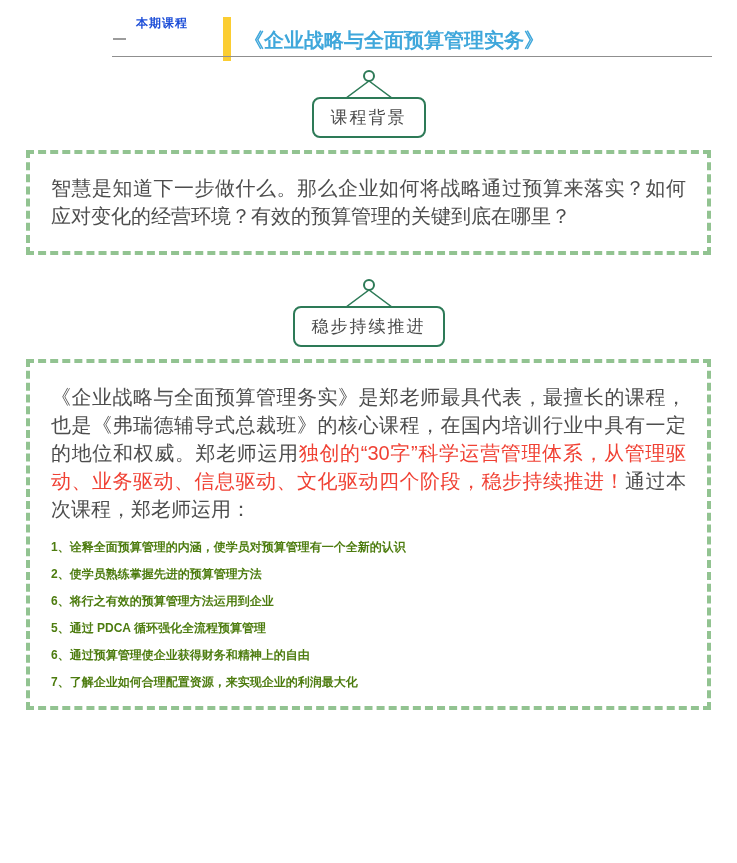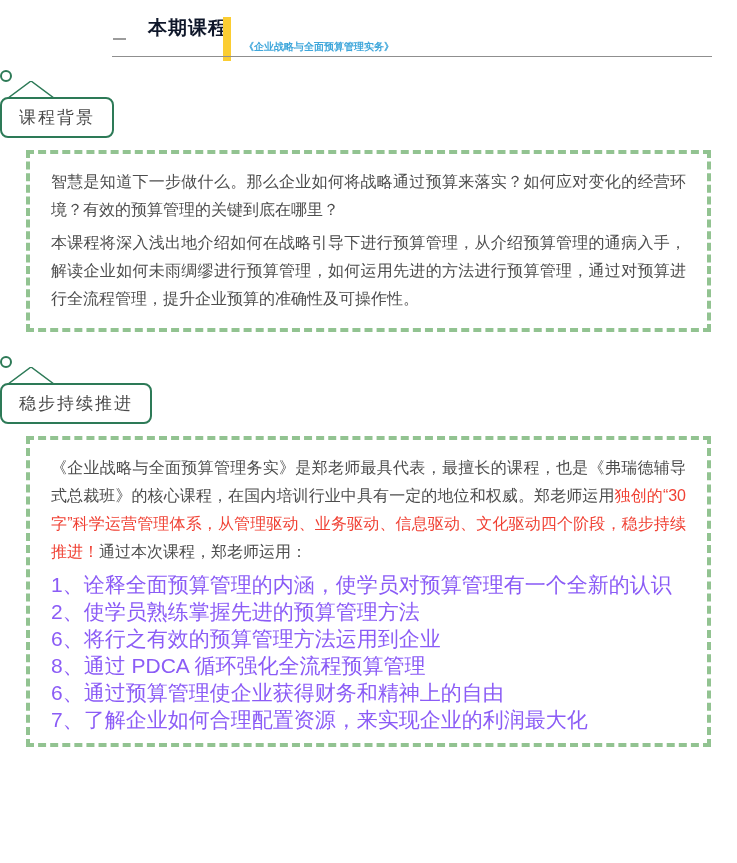--- a/index.html
+++ b/index.html
@@ -14,34 +14,34 @@
   .header-row { position: relative; height: 42px; }
   .header-line {
     position: absolute; left: 112px; right: 25px; bottom: 0;
     height: 1px; background: #8f8f8f;
   }
   .mini-dash {
     position: absolute; left: 113px; top: 23px;
     width: 13px; height: 2px; background: #9c9c9c;
   }
   .section-label {
-    position: absolute; left: 148px; top: 0;
-    font-size: 19px; font-weight: bold; color: #0f172a; letter-spacing: 1px;
+    position: absolute; left: 136px; top: 0;
+    font-size: 12px; font-weight: bold; color: #1d4ed8; letter-spacing: 1px;
   }
   .accent-bar {
     position: absolute; left: 223px; top: 2px;
     width: 8px; height: 44px; background: #fbcd32;
   }
   .course-title {
     position: absolute; left: 244px; bottom: 3px;
-    font-size: 10px; font-weight: bold; color: #3fa7db;
+    font-size: 20px; font-weight: bold; color: #3fa7db;
   }
 
   
-  .hang-badge { display: flex; flex-direction: column; align-items: flex-start; }
+  .hang-badge { display: flex; flex-direction: column; align-items: center; }
   .badge-1 { margin-top: 13px; }
   .badge-2 { margin-top: 24px; }
   .ring {
     width: 8px; height: 8px; border: 2px solid #2d7a57;
     border-radius: 50%; background: #fff; z-index: 2;
   }
   .strings { margin-top: -1px; display: block; }
   .sign {
     margin-top: -4px; background: #fff;
     border: 2px solid #2d7a57; border-radius: 8px;
@@ -50,29 +50,30 @@
   }
 
   
   .dash-box {
     margin: 12px 26px 0 26px;
     border: 4px dashed #92c391;
     padding: 9px 21px 10px 21px;
     background: #fff;
   }
   .dash-box p {
-    margin: 5px 0;
-    font-size: 16px; line-height: 28px; color: #4d4d4d;
+    margin: 11px 0;
+    font-size: 20px; line-height: 28px; color: #4d4d4d;
     text-align: justify;
   }
   .red-em { color: #f04134; }
   .benefits { list-style: none; margin: 4px 0 0 0; padding: 0; }
   .benefits li {
-    font-size: 21px; line-height: 27px; color: #8b5cf6;
+    font-size: 12px; line-height: 27px; color: #4d7c0f;
     text-align: justify;
+    font-weight: bold;
   }
 </style>
 </head>
 <body>
 
 <div class="page">
 
   <div class="header-row">
     <span class="mini-dash"></span>
     <span class="section-label">本期课程</span>
@@ -84,36 +85,35 @@
   <div class="hang-badge badge-1">
     <div class="ring"></div>
     <svg class="strings" width="62" height="20" viewBox="0 0 62 20">
       <path d="M31 0 L4 20 M31 0 L58 20" stroke="#2d7a57" stroke-width="1.5" fill="none"></path>
     </svg>
     <div class="sign">课程背景</div>
   </div>
 
   <section class="dash-box">
     <p>智慧是知道下一步做什么。那么企业如何将战略通过预算来落实？如何应对变化的经营环境？有效的预算管理的关键到底在哪里？</p>
-    <p>本课程将深入浅出地介绍如何在战略引导下进行预算管理，从介绍预算管理的通病入手，解读企业如何未雨绸缪进行预算管理，如何运用先进的方法进行预算管理，通过对预算进行全流程管理，提升企业预算的准确性及可操作性。</p>
   </section>
 
   <div class="hang-badge badge-2">
     <div class="ring"></div>
     <svg class="strings" width="62" height="20" viewBox="0 0 62 20">
       <path d="M31 0 L4 20 M31 0 L58 20" stroke="#2d7a57" stroke-width="1.5" fill="none"></path>
     </svg>
     <div class="sign">稳步持续推进</div>
   </div>
 
   <section class="dash-box">
     <p><span>《企业战略与全面预算管理务实》是郑老师最具代表，最擅长的课程，也是《弗瑞德辅导式总裁班》的核心课程，在国内培训行业中具有一定的地位和权威。郑老师运用</span><span class="red-em">独创的“30字”科学运营管理体系，从管理驱动、业务驱动、信息驱动、文化驱动四个阶段，稳步持续推进！</span><span>通过本次课程，郑老师运用：</span></p>
     <ul class="benefits">
       <li>1、诠释全面预算管理的内涵，使学员对预算管理有一个全新的认识</li>
       <li>2、使学员熟练掌握先进的预算管理方法</li>
       <li>6、将行之有效的预算管理方法运用到企业</li>
-      <li>8、通过 PDCA 循环强化全流程预算管理</li>
+      <li>5、通过 PDCA 循环强化全流程预算管理</li>
       <li>6、通过预算管理使企业获得财务和精神上的自由</li>
       <li>7、了解企业如何合理配置资源，来实现企业的利润最大化</li>
     </ul>
   </section>
 
 </div>
 
 </body></html>

